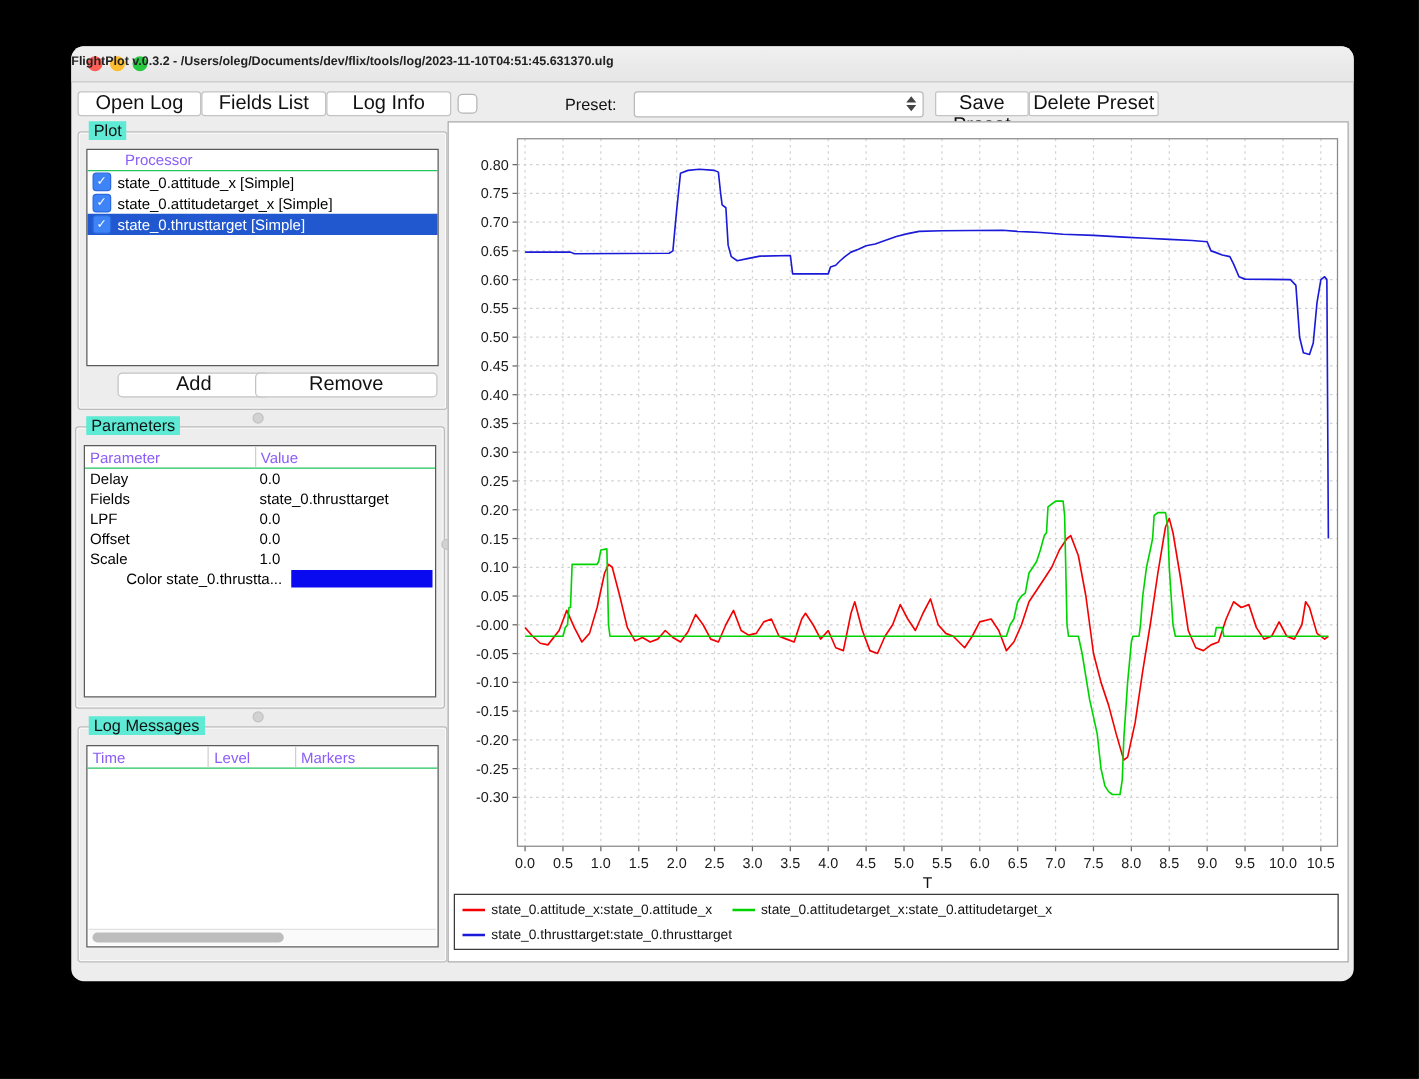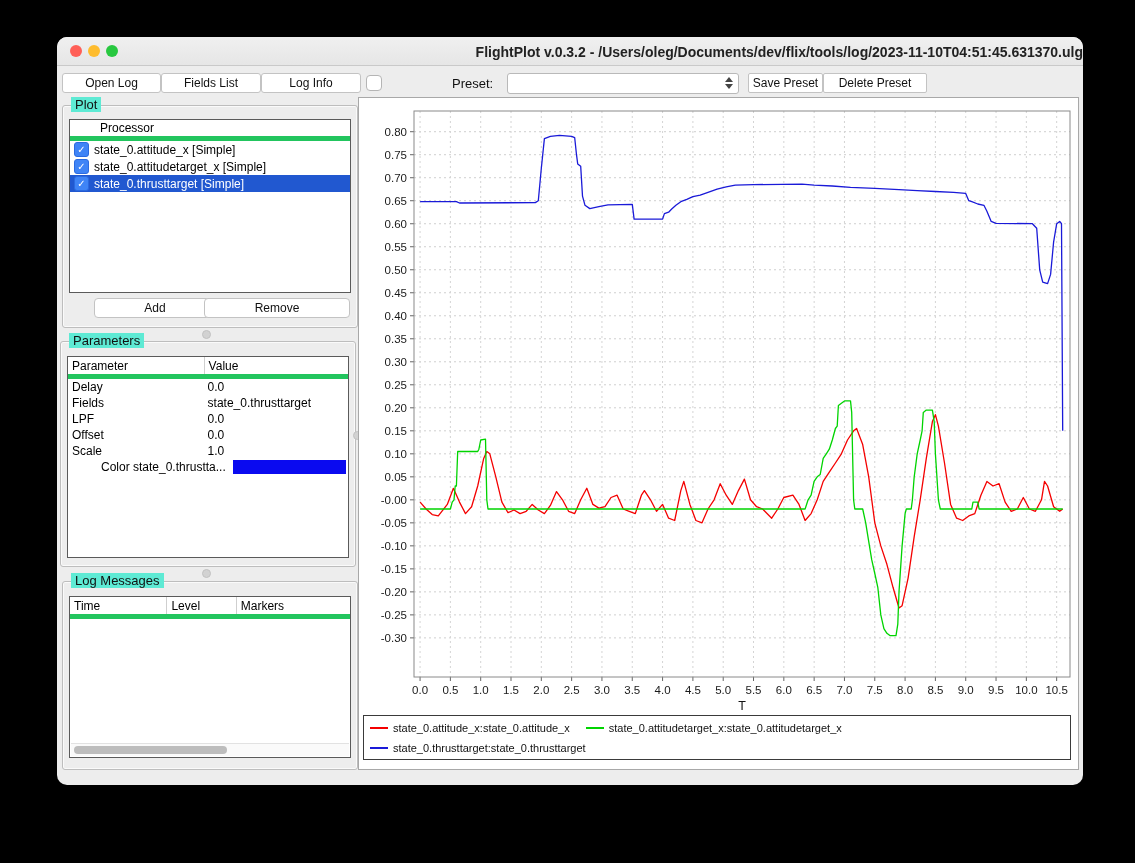--- a/index.html
+++ b/index.html
@@ -3,39 +3,39 @@
 <meta charset="utf-8">
 <style>
   html,body{margin:0;padding:0;background:#000;width:1135px;height:863px;overflow:hidden;
     font-family:"Liberation Sans",sans-serif;-webkit-font-smoothing:antialiased;}
   #window{position:absolute;left:57px;top:37px;width:1026px;height:748px;background:#ededed;
     border-radius:10px;box-shadow:0 18px 60px rgba(0,0,0,.75);overflow:hidden;}
   
   #titlebar{position:absolute;left:0;top:0;width:100%;height:28px;background:linear-gradient(#f0f0f0,#e6e6e6);
     border-bottom:1px solid #c9c9c9;}
   .tl{position:absolute;top:8px;width:12px;height:12px;border-radius:50%;}
-  #title-text{position:absolute;left:0;right:0;top:7px;text-align:right;font-size:14px;font-weight:bold;color:#222;}
-  
-  .btn{position:absolute;background:#fff;border:1px solid #c3c3c3;border-radius:4px;font-size:12px;color:#111;
+  #title-text{position:absolute;left:0;right:0;top:7px;text-align:left;font-size:10px;font-weight:bold;color:#222;}
+  
+  .btn{position:absolute;background:#fff;border:1px solid #c3c3c3;border-radius:4px;font-size:16px;color:#111;
     text-align:center;line-height:18px;height:18px;box-sizing:content-box;}
   .toolbtn{border-radius:3px;}
   #markers-box{position:absolute;left:309px;top:38px;width:14px;height:14px;background:#fff;
     border:1px solid #b5b5b5;border-radius:4px;}
   .lbl{position:absolute;font-size:13px;color:#111;}
   #preset-combo{position:absolute;left:450px;top:36px;width:230px;height:19px;background:#fff;
     border:1px solid #b9b9b9;border-radius:3px;}
   #preset-stepper{position:absolute;right:3px;top:2px;width:13px;height:14px;display:flex;flex-direction:column;
     align-items:center;justify-content:center;gap:2px;}
   #preset-stepper .tri-up{width:0;height:0;border-left:4px solid transparent;border-right:4px solid transparent;border-bottom:5px solid #444;}
   #preset-stepper .tri-dn{width:0;height:0;border-left:4px solid transparent;border-right:4px solid transparent;border-top:5px solid #444;}
   
   .group{position:absolute;border:1px solid #bdbdbd;border-radius:3px;box-shadow:inset 0 0 0 1px #fafafa;}
   .group-title{position:absolute;top:-9px;left:8px;background:#5eead4;padding:0 4px;font-size:13px;color:#111;}
   .panel-box{position:absolute;background:#fff;border:1px solid #5a5a5a;}
-  .hdr-row{border-bottom:5px solid #22c55e;color:#000000;font-size:12px;display:flex;align-items:center;}
+  .hdr-row{border-bottom:1px solid #22c55e;color:#8b5cf6;font-size:12px;display:flex;align-items:center;}
   
   .list-row{display:flex;align-items:center;height:17px;font-size:12px;color:#000;}
   .list-row .cb{width:13px;height:13px;margin:0 5px 0 4px;border-radius:3px;background:#3f84f6;border:1px solid #2b6ae0;
     color:#fff;font-size:10px;line-height:13px;text-align:center;flex:none;}
   .list-row.sel{background:#2158d0;}
   .list-row.sel .row-label{color:#fff;}
   .row-label{white-space:nowrap;overflow:hidden;}
   
   .tbl-row{display:flex;height:16px;font-size:12px;color:#000;align-items:center;}
   .cell{padding-left:4px;white-space:nowrap;overflow:hidden;}

